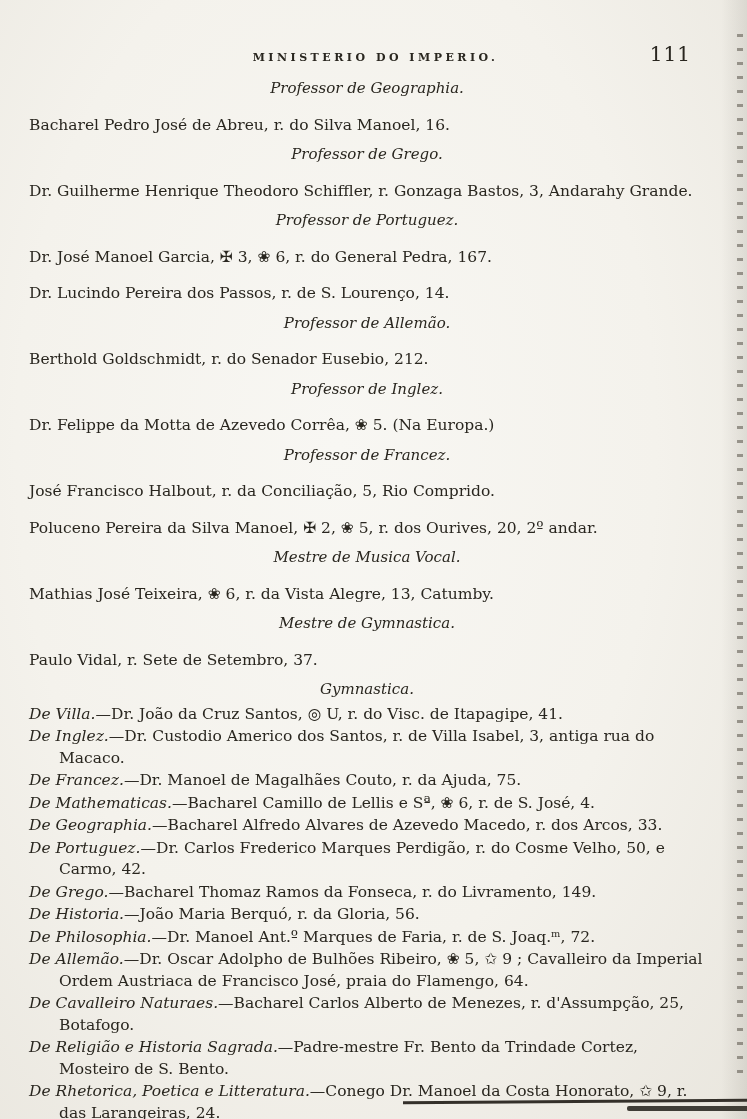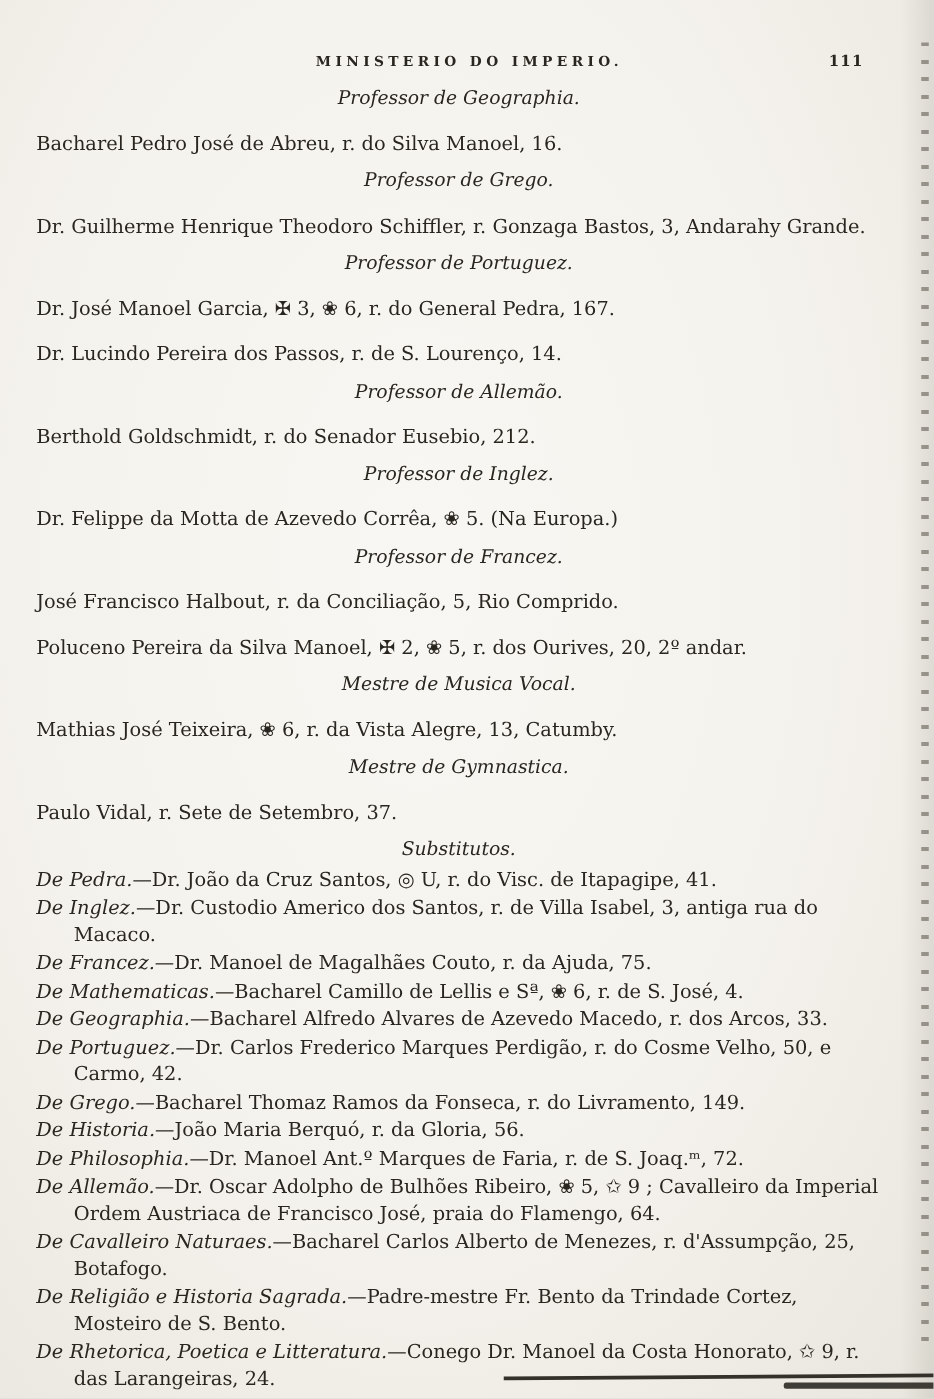--- a/index.html
+++ b/index.html
@@ -36,22 +36,22 @@
   .header .title {
     grid-column: 2;
     font-weight: bold;
     font-size: 11px;
     letter-spacing: 3.5px;
     white-space: nowrap;
   }
   .header .pagenum {
     grid-column: 3;
     justify-self: end;
-    font-weight: bold;
-    font-size: 12px;
+    font-weight: normal;
+    font-size: 20px;
     letter-spacing: 1px;
   }
   .content {
     padding: 4px 42px 0 29px;
     font-size: 15.5px;
     line-height: 21.5px;
   }
   .section-heading {
     text-align: center;
     font-style: italic;
@@ -128,22 +128,22 @@
       <p class="entry">Berthold Goldschmidt, r. do Senador Eusebio, 212.</p>
       <div class="section-heading">Professor de Inglez.</div>
       <p class="entry">Dr. Felippe da Motta de Azevedo Corrêa, ❀ 5. (Na Europa.)</p>
       <div class="section-heading">Professor de Francez.</div>
       <p class="entry">José Francisco Halbout, r. da Conciliação, 5, Rio Comprido.</p>
       <p class="entry">Poluceno Pereira da Silva Manoel, ✠ 2, ❀ 5, r. dos Ourives, 20, 2º andar.</p>
       <div class="section-heading">Mestre de Musica Vocal.</div>
       <p class="entry">Mathias José Teixeira, ❀ 6, r. da Vista Alegre, 13, Catumby.</p>
       <div class="section-heading">Mestre de Gymnastica.</div>
       <p class="entry">Paulo Vidal, r. Sete de Setembro, 37.</p>
-      <div class="section-heading">Substitutos.</div>
-      <p class="entry sub-entry"><em>De Pedra.</em><span>—Dr. João da Cruz Santos, ◎ U, r. do Visc. de Itapagipe, 41.</span></p>
+      <div class="section-heading">Gymnastica.</div>
+      <p class="entry sub-entry"><em>De Villa.</em><span>—Dr. João da Cruz Santos, ◎ U, r. do Visc. de Itapagipe, 41.</span></p>
       <p class="entry sub-entry"><em>De Inglez.</em><span>—Dr. Custodio Americo dos Santos, r. de Villa Isabel, 3, antiga rua do Macaco.</span></p>
       <p class="entry sub-entry"><em>De Francez.</em><span>—Dr. Manoel de Magalhães Couto, r. da Ajuda, 75.</span></p>
       <p class="entry sub-entry"><em>De Mathematicas.</em><span>—Bacharel Camillo de Lellis e Sª, ❀ 6, r. de S. José, 4.</span></p>
       <p class="entry sub-entry"><em>De Geographia.</em><span>—Bacharel Alfredo Alvares de Azevedo Macedo, r. dos Arcos, 33.</span></p>
       <p class="entry sub-entry"><em>De Portuguez.</em><span>—Dr. Carlos Frederico Marques Perdigão, r. do Cosme Velho, 50, e Carmo, 42.</span></p>
       <p class="entry sub-entry"><em>De Grego.</em><span>—Bacharel Thomaz Ramos da Fonseca, r. do Livramento, 149.</span></p>
       <p class="entry sub-entry"><em>De Historia.</em><span>—João Maria Berquó, r. da Gloria, 56.</span></p>
       <p class="entry sub-entry"><em>De Philosophia.</em><span>—Dr. Manoel Ant.º Marques de Faria, r. de S. Joaq.ᵐ, 72.</span></p>
       <p class="entry sub-entry"><em>De Allemão.</em><span>—Dr. Oscar Adolpho de Bulhões Ribeiro, ❀ 5, ✩ 9 ; Cavalleiro da Imperial Ordem Austriaca de Francisco José, praia do Flamengo, 64.</span></p>
       <p class="entry sub-entry"><em>De Cavalleiro Naturaes.</em><span>—Bacharel Carlos Alberto de Menezes, r. d'Assumpção, 25, Botafogo.</span></p>

